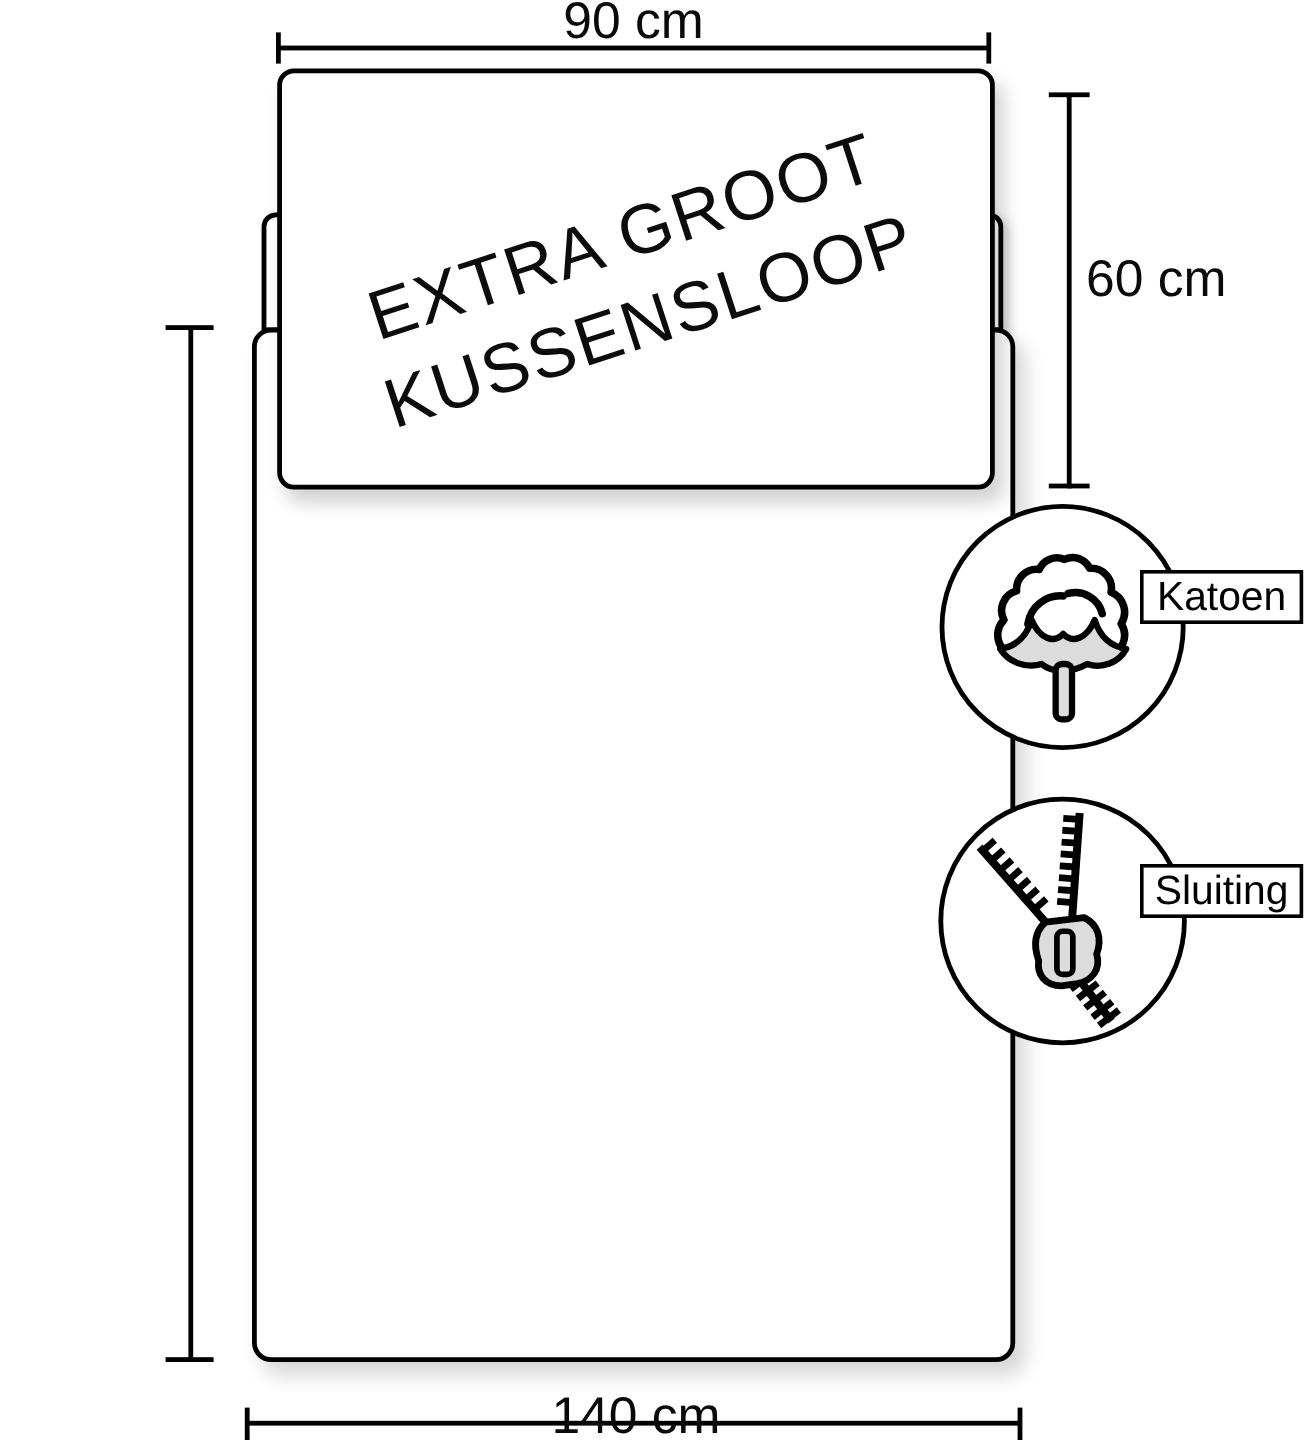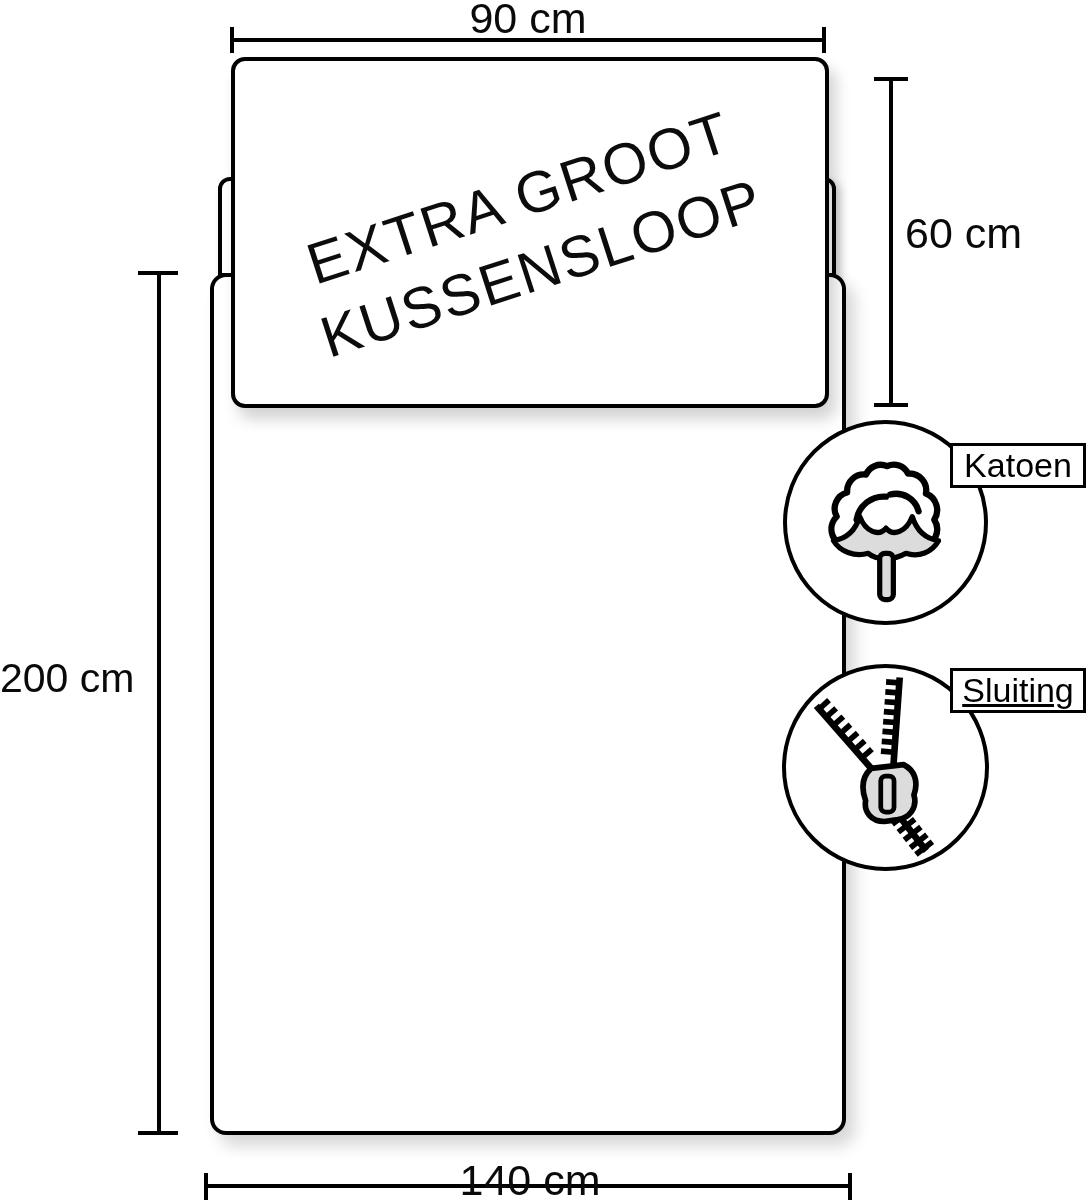--- a/index.html
+++ b/index.html
@@ -40,24 +40,24 @@
   
   .badge-circle{
     position:absolute;background:#fff;border:4px solid #000;border-radius:50%;z-index:6;
   }
   .circle-cotton{left:783px;top:420px;width:197px;height:197px;}
   .circle-zipper{left:782px;top:664px;width:199px;height:199px;}
   .badge-circle svg{position:absolute;}
   .label-box{
     position:absolute;left:950px;width:130px;height:39px;background:#fff;
     border:3px solid #000;z-index:7;display:flex;align-items:center;justify-content:center;
-    font-size:34px;color:#000;
+    font-size:34px;color:#000;margin-top:32px;
   }
   .box-katoen{top:443px;}
-  .box-sluiting{top:668px;text-decoration:underline;}
+  .box-sluiting{top:688px;}
 </style>
 </head>
 <body>
 
 <div class="stage">
 
   <div class="flap left"></div>
   <div class="flap right"></div>
 
   <div class="duvet"></div>
@@ -75,21 +75,20 @@
   <div class="dim-label center-300" style="left:378px;top:-6px;">90 cm</div>
 
   <div class="dim" style="left:889px;top:79px;width:4px;height:328px;"></div>
   <div class="dim" style="left:874px;top:77px;width:34px;height:4px;"></div>
   <div class="dim" style="left:874px;top:403px;width:34px;height:4px;"></div>
   <div class="dim-label" style="left:905px;top:209px;">60 cm</div>
 
   <div class="dim" style="left:157px;top:273px;width:4px;height:862px;"></div>
   <div class="dim" style="left:138px;top:271px;width:40px;height:4px;"></div>
   <div class="dim" style="left:138px;top:1131px;width:40px;height:4px;"></div>
-  <div class="dim-label" style="left:0px;top:655px;font-size:41px;">200 cm</div>
 
   <div class="dim" style="left:206px;top:1184px;width:644px;height:4px;"></div>
   <div class="dim" style="left:204px;top:1173px;width:4px;height:27px;"></div>
   <div class="dim" style="left:848px;top:1173px;width:4px;height:27px;"></div>
   <div class="dim-label center-300" style="left:380px;top:1156px;">140 cm</div>
 
   <div class="badge-circle circle-cotton">
     <svg style="left:50%;top:22px;transform:translateX(-50%);" width="126" height="158" viewBox="0 0 120 150">
       <path d="M 25 96
                A 17 17 0 0 1 13 67

